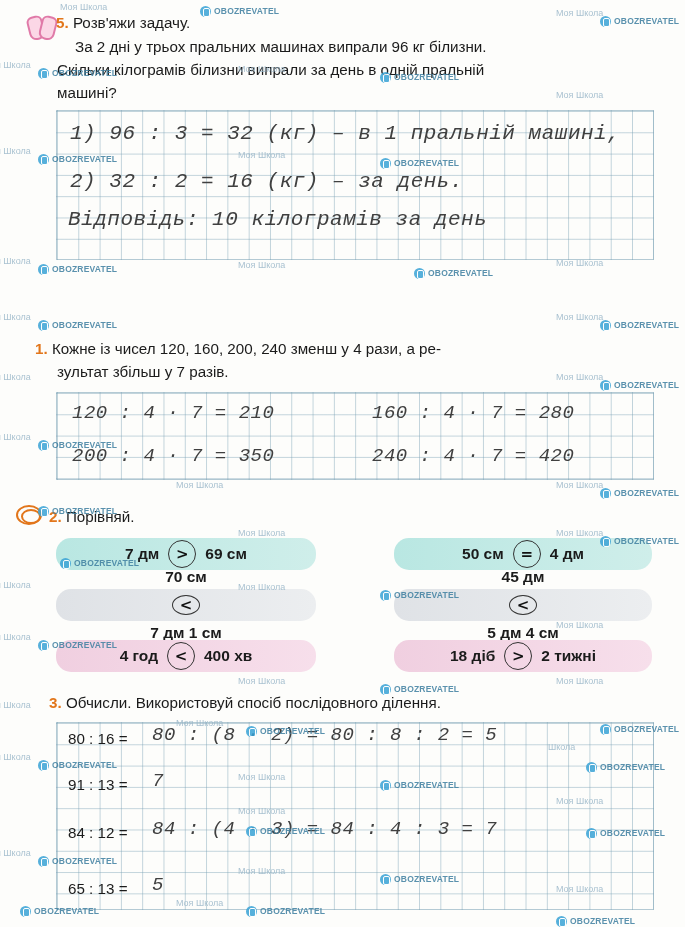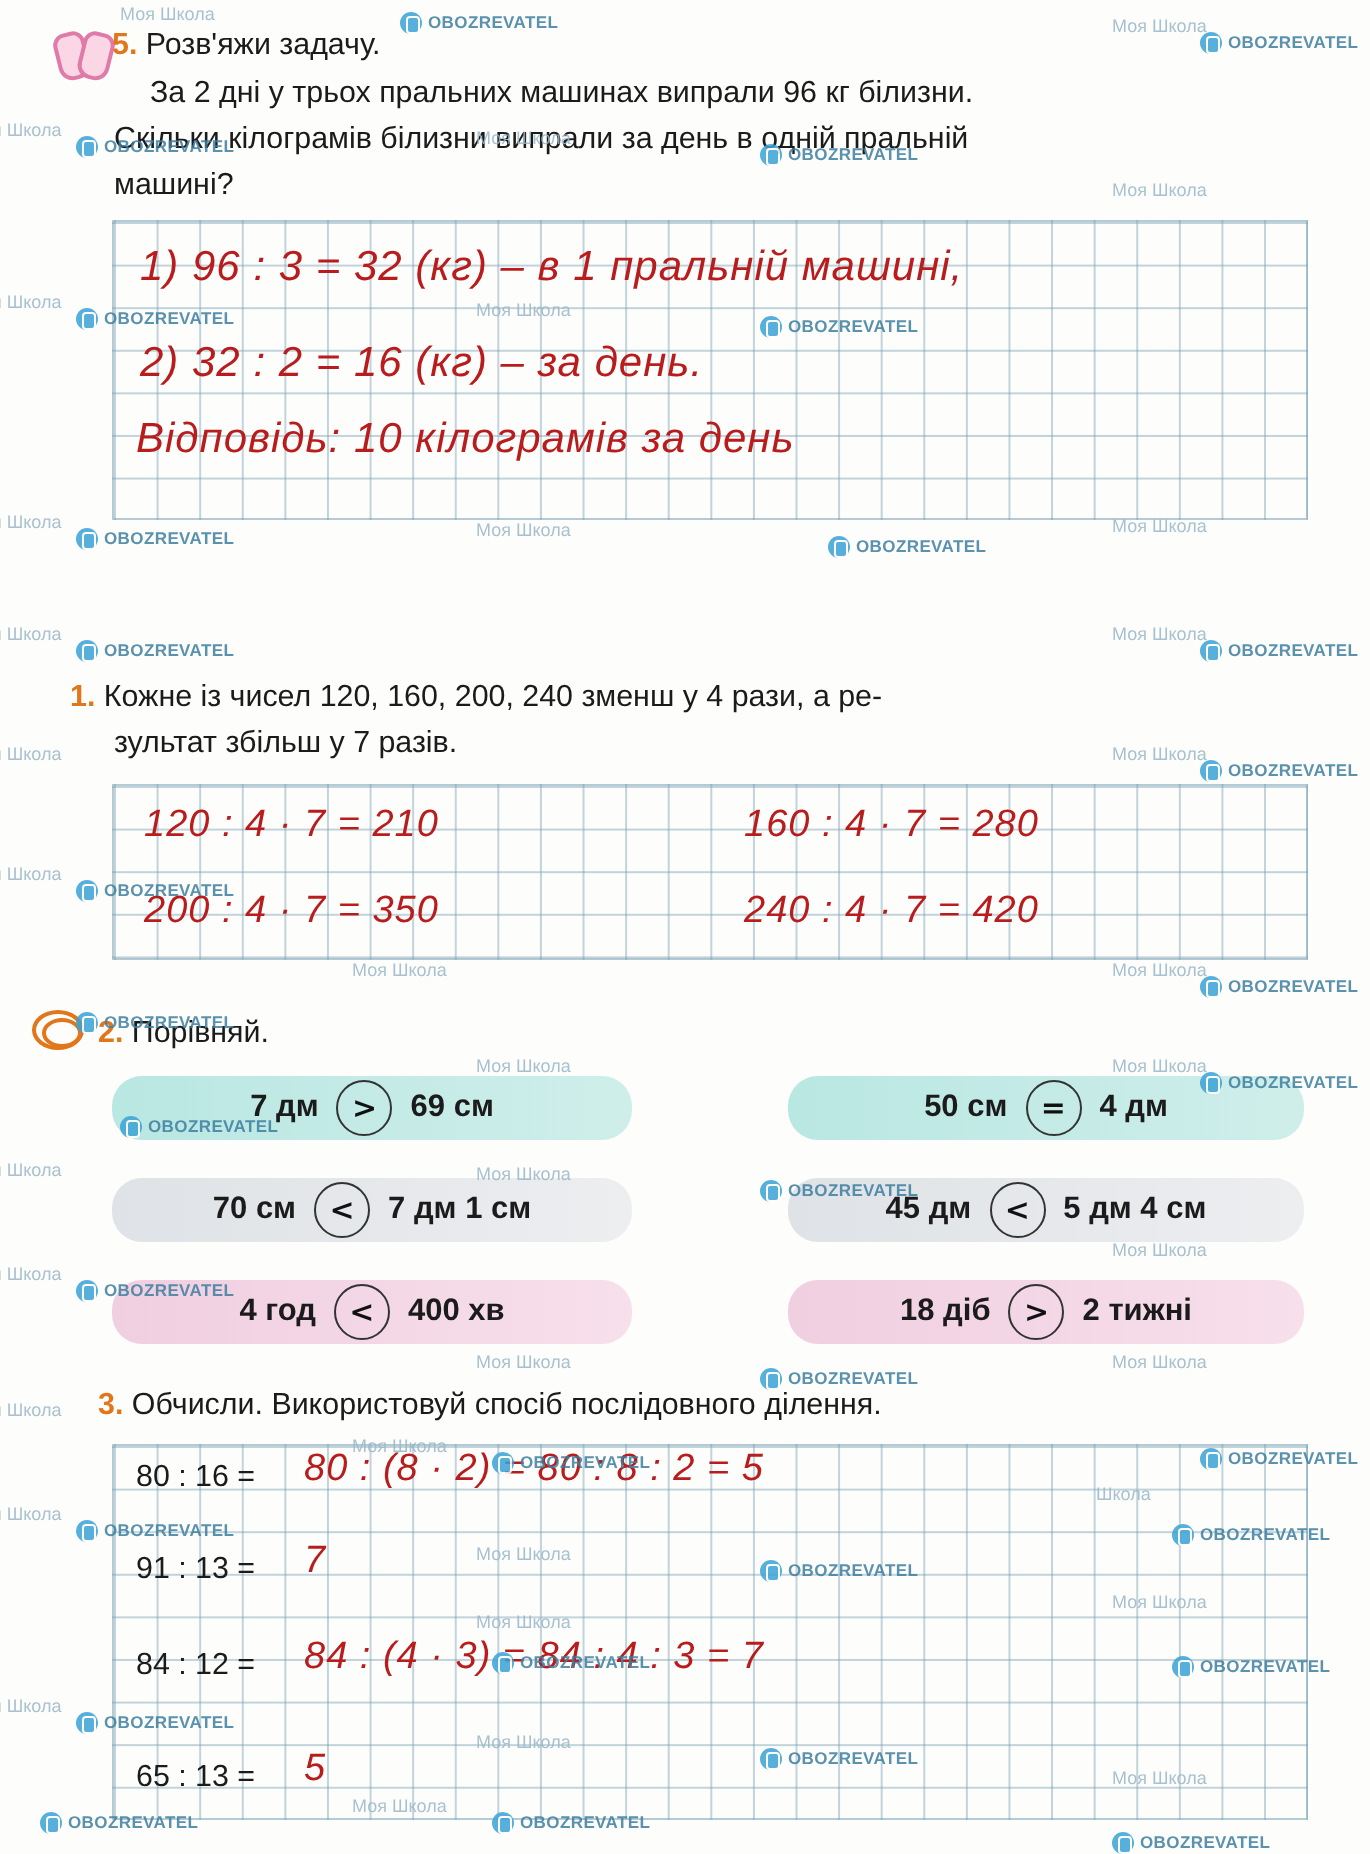--- a/index.html
+++ b/index.html
@@ -21,23 +21,23 @@
   .wm-obz .dot:after{content:"";position:absolute;left:3px;top:2px;width:5px;height:7px;border:1.4px solid #fff;border-radius:2px;}
   .wm-obz .txt{font-size:8.5px;font-weight:bold;color:#3e7fa0;letter-spacing:.2px;}
 
   
   .num{color:#e2761b;font-weight:bold;}
   .blk{position:absolute;}
   .txt{font-size:15.2px;line-height:22px;}
 
   
   .hand{
-    font-family:Liberation Sans, sans-serif;
+    font-family:Liberation Mono, monospace;
     font-style:italic;
-    color:#b91c1c;
+    color:#404040;
     font-size:21px;
     letter-spacing:.5px;
     white-space:nowrap;
   }
   .hand.small{font-size:19px;}
 
   
   .grid{
     position:absolute;
     background-image:
@@ -80,21 +80,21 @@
   .bell.right{left:412px;}
 
   
   .pill{
     position:absolute;height:30px;border-radius:15px;
     display:flex;align-items:center;justify-content:center;gap:9px;
     font-size:15.5px;font-weight:bold;color:#1b1b1b;
     padding:16px 14px;box-sizing:border-box;
   }
   .pill.teal{background:linear-gradient(90deg,#b9e7e2,#cfeeea);}
-  .pill.gray{background:linear-gradient(90deg,#dfe2e6,#eceef0);}
+  .pill.gray{background:linear-gradient(90deg,#dfe2e6,#eceef0);flex-direction:column;}
   .pill.pink{background:linear-gradient(90deg,#f0cfe0,#f7dfeb);}
   .pill .circ{
     width:26px;height:26px;border-radius:50%;
     border:1.6px solid #333;display:inline-flex;align-items:center;justify-content:center;
     font-size:14px;font-weight:bold;background:transparent;
   }
   .pill .circ.hand-sym{font-family:"DejaVu Serif",serif;font-size:15px;color:#111;}
 
   
   .doodle{position:absolute;}

